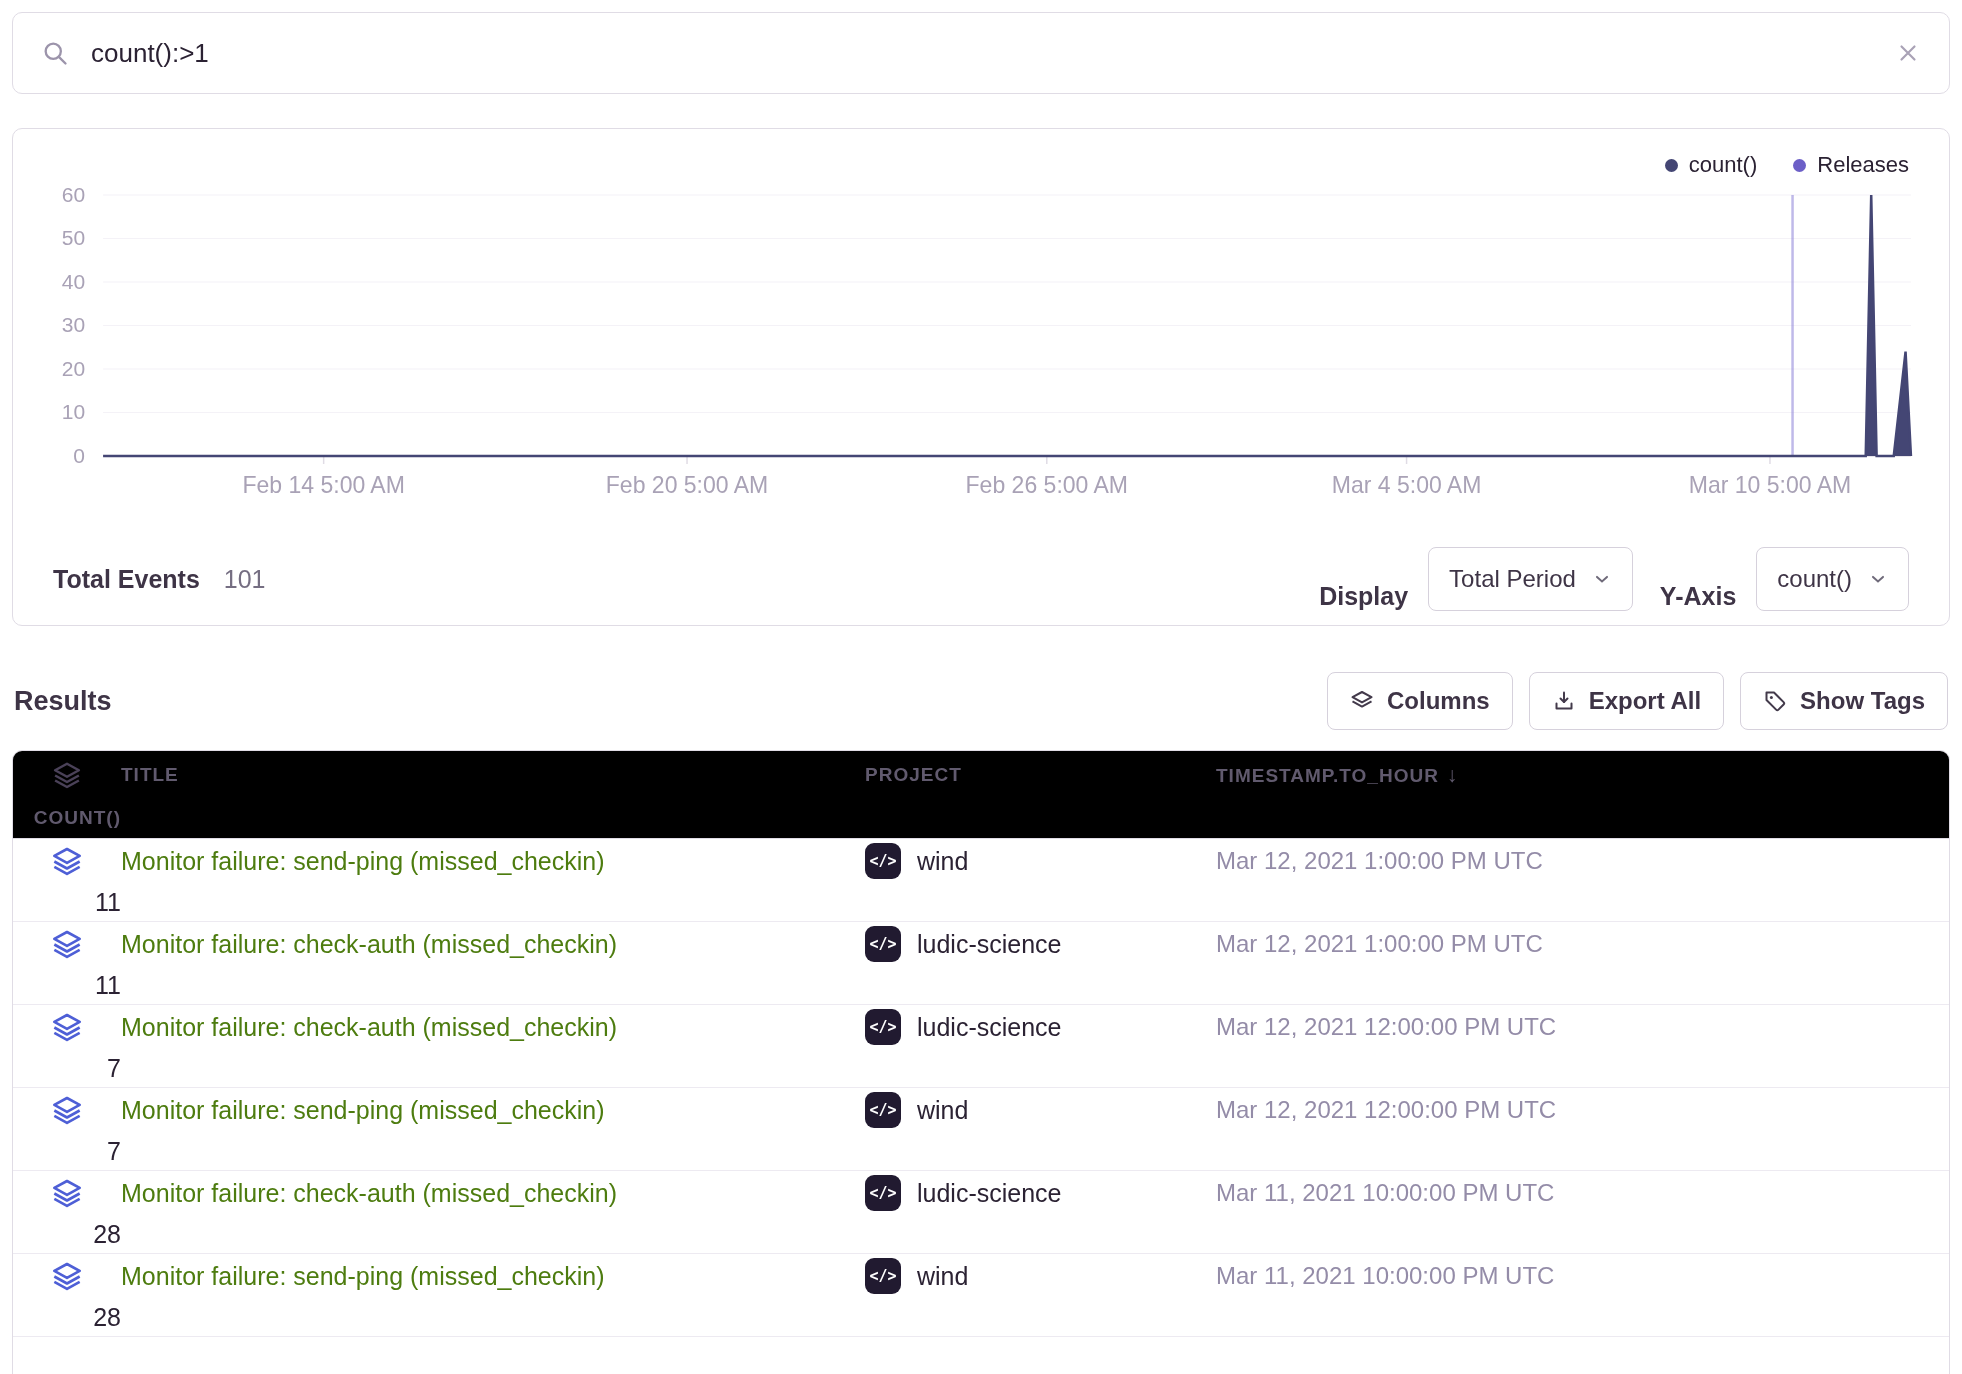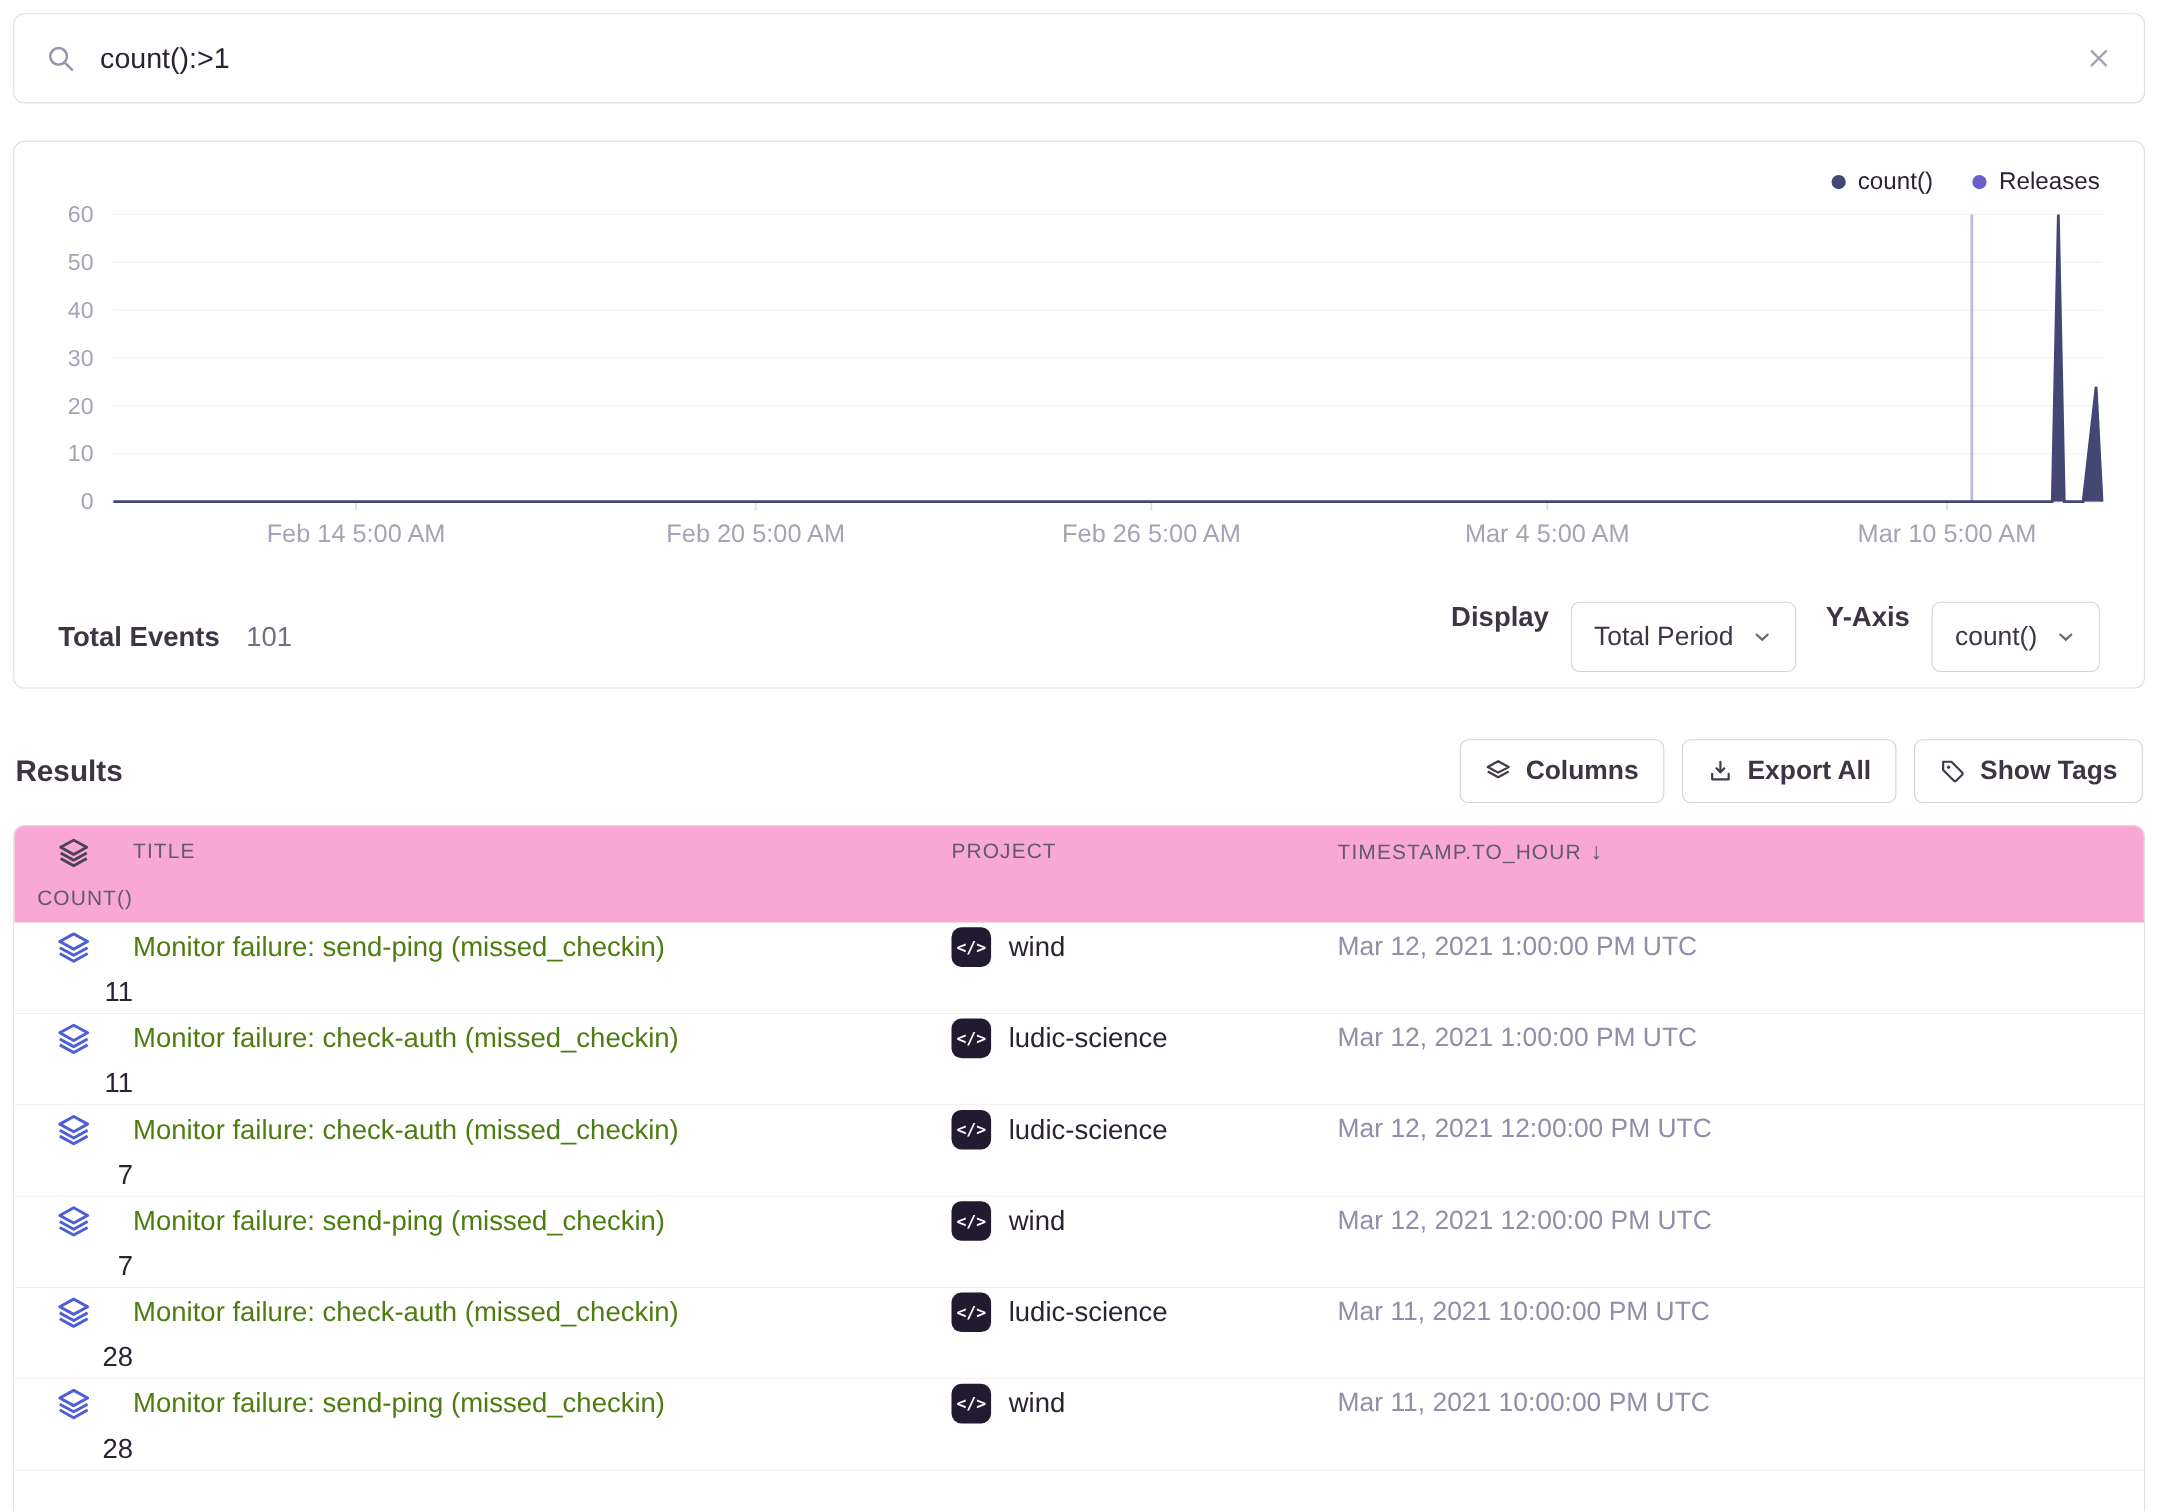--- a/index.html
+++ b/index.html
@@ -44,21 +44,21 @@
   #chart-svg text { font-family: "Liberation Sans", sans-serif; }
   #chart-svg .tick  { fill: #A9A2B6; font-size: 21px; }
   #chart-svg .xtick { fill: #A9A2B6; font-size: 23px; }
   #chart-svg .grid  { stroke: #F4F2F7; stroke-width: 1; }
   #chart-svg .axis  { stroke: #E0DCE5; stroke-width: 1.5; fill: none; }
 
   .chart-footer { display: flex; align-items: center; height: 92px; padding: 0 40px; }
   .cf-left { display: flex; align-items: baseline; gap: 24px; }
   .total-label { font-weight: bold; font-size: 25px; color: var(--heading, #3E3446); }
   .total-value { font-size: 25px; color: #756E82; }
-  .cf-right { margin-left: auto; display: flex; align-items: flex-start; gap: 20px; }
+  .cf-right { margin-left: auto; display: flex; align-items: flex-end; gap: 20px; }
   .cf-label { font-weight: bold; font-size: 25px; color: var(--heading, #3E3446); }
   .cf-label.second { margin-left: 7px; }
   .dropdown {
     display: flex; align-items: center; gap: 16px;
     border: 1px solid #D6D1DC; border-radius: 8px; background: #fff;
     height: 64px; padding: 0 20px;
     font-size: 24px; color: #3E3446; font-family: inherit; cursor: pointer;
   }
   .dropdown svg { color: #6F6A7A; }
 
@@ -77,23 +77,23 @@
 
   
   .table-panel { margin-top: 20px; overflow: hidden; }
   .t-head, .t-row {
     display: grid;
     grid-template-columns: 108px 744px 351px 1fr;
     align-items: center;
     padding-right: 38px;
   }
   .t-head {
-    background: #f9a8d4; height: 88px;
+    background: #000000; height: 88px;
     border-bottom: 1px solid var(--border, #E0DCE5);
-    color: #615A6E; font-weight: normal; font-size: 19px; letter-spacing: 1px;
+    color: #615A6E; font-weight: bold; font-size: 19px; letter-spacing: 1px;
   }
   .t-head .th { cursor: pointer; }
   .sort-arrow { font-size: 21px; margin-left: 8px; letter-spacing: 0; }
   .t-row { height: 83px; border-bottom: 1px solid #EDEAF1; background: #fff; }
   .cell-icon { display: flex; justify-content: center; align-items: center; }
   .row-stack { color: var(--row-icon, #4E5FD6); display: flex; cursor: pointer; }
   .head-stack { color: #4A4158; display: flex; }
   .title-cell { font-size: 25px; color: #4d7c0f; white-space: nowrap; overflow: hidden; cursor: pointer; }
   .project-cell { display: flex; align-items: center; gap: 16px; font-size: 25px; color: #2B2233; }
   .badge {

